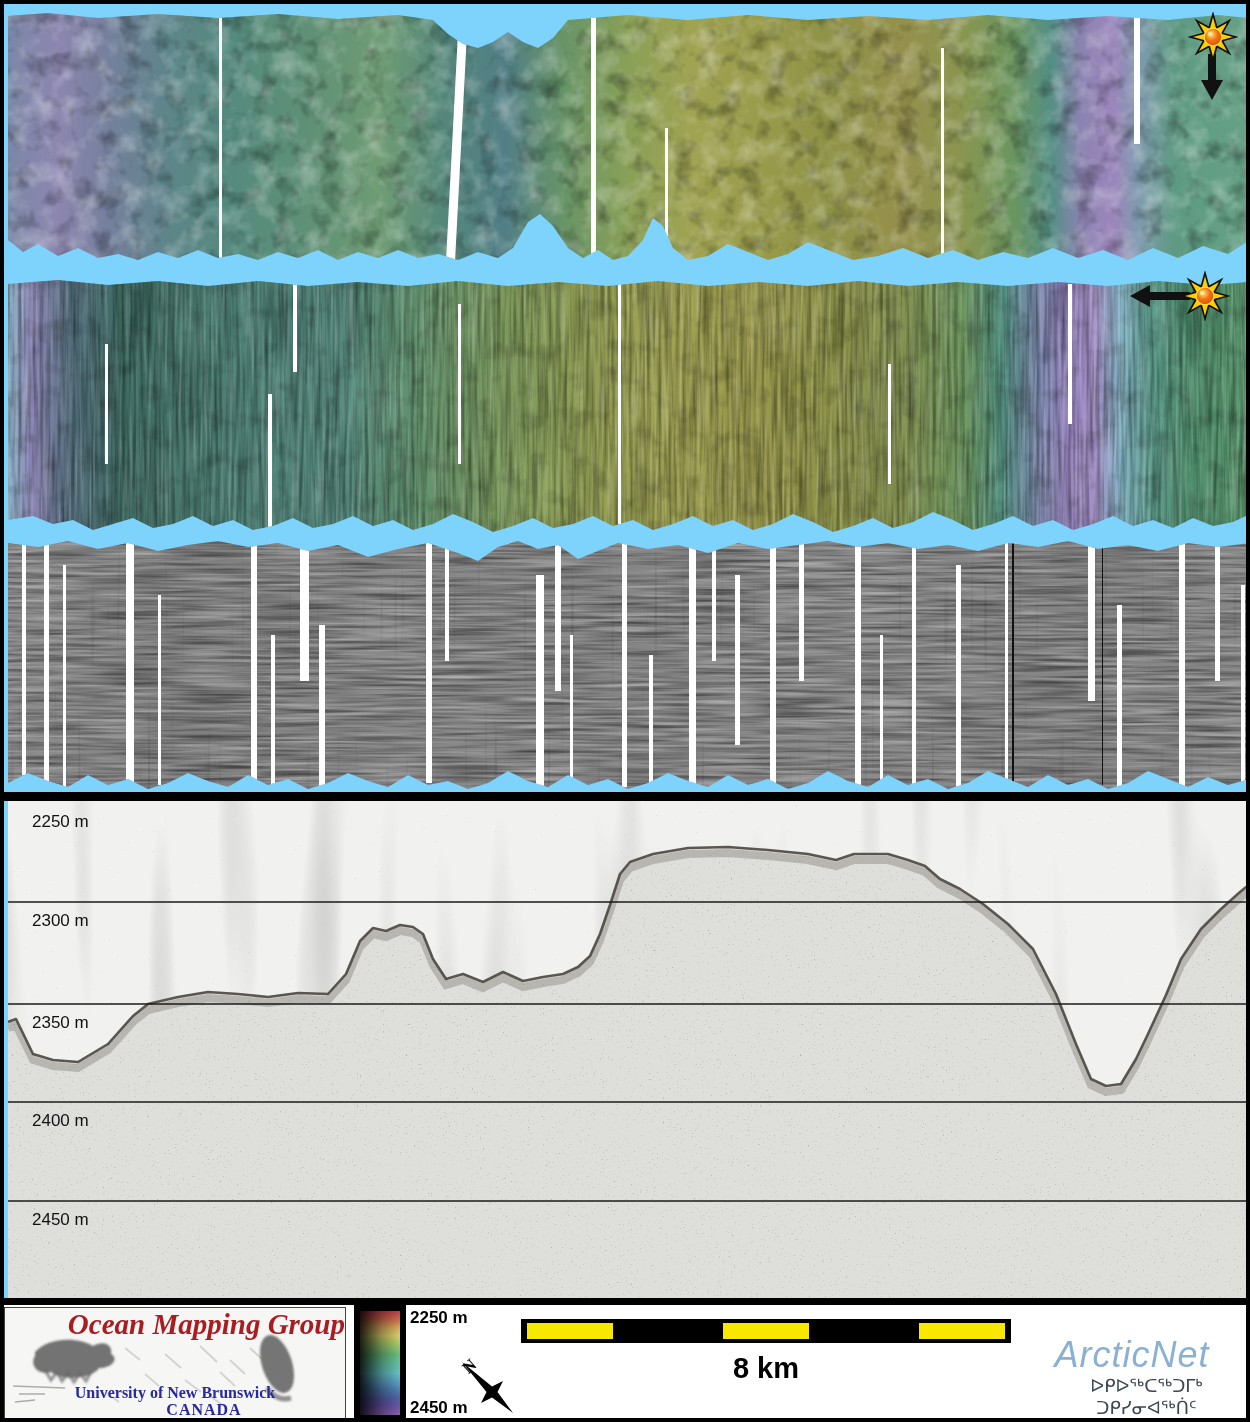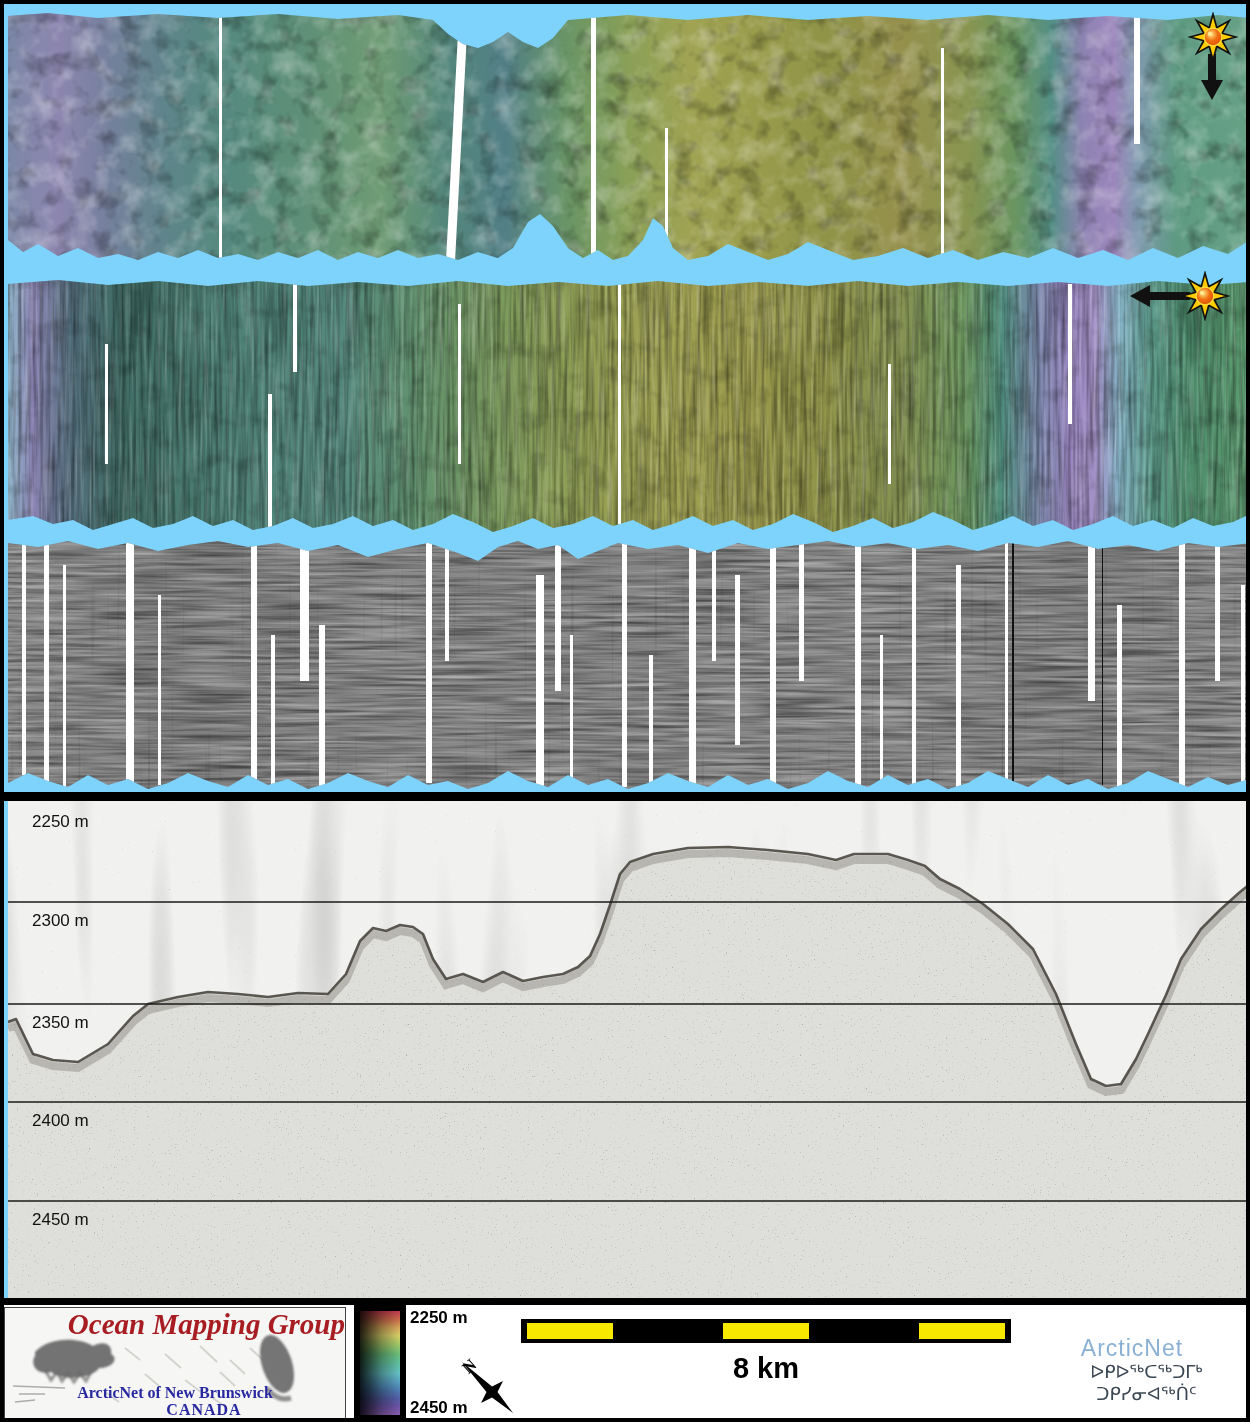--- a/index.html
+++ b/index.html
@@ -18,21 +18,21 @@
   .cbar-grad{position:absolute;left:6px;top:6px;width:40px;height:104px;
     background:
       linear-gradient(to right, rgba(0,0,0,0.85), rgba(0,0,0,0.30) 55%, rgba(0,0,0,0)),
       linear-gradient(to bottom,#c23a4e 0%,#cc6b4a 8%,#d9a95c 16%,#d8d06a 24%,#9fca6a 33%,#6abf7e 42%,#62c4a8 52%,#66c2c6 60%,#5aa3c4 68%,#4f7fb5 76%,#5560a8 84%,#6a55a8 91%,#8a5fb0 100%);}
   .cbar-top{position:absolute;left:406px;top:1304px;font-size:17px;font-weight:bold;color:#000;}
   .cbar-bot{position:absolute;left:406px;top:1394px;font-size:17px;font-weight:bold;color:#000;}
   .scalebar{position:absolute;left:517px;top:1315px;width:490px;height:24px;background:#000;}
   .scalebar .seg{position:absolute;top:4px;height:16px;background:#f8e800;}
   .scalebar-label{position:absolute;left:630px;top:1348px;width:264px;text-align:center;font-size:29px;font-weight:bold;color:#000;}
   .arcticnet{position:absolute;left:1012px;top:1332px;width:232px;text-align:center;}
-  .an-word{font-size:23px;color:#8ab0d4;letter-spacing:1px;line-height:1.05;}
+  .an-word{font-size:36px;color:#8ab0d4;letter-spacing:1px;line-height:1.05;font-style:italic;}
   .an-syll{font-family:Liberation Serif, serif;font-size:18px;color:#3b4754;margin-top:1px;margin-left:29px;}
 </style>
 </head>
 <body>
 
 <div class="stage">
 
   <svg width="0" height="0" style="position:absolute" aria-hidden="true">
     <defs>
       <linearGradient id="g1" x1="0" y1="0" x2="1" y2="0">
@@ -306,21 +306,21 @@
           <ellipse cx="272" cy="56" rx="15" ry="30" fill="#666" opacity="0.9" transform="rotate(-18 272 56)"></ellipse>
           <path d="M262,80 q10,14 24,10" stroke="#777" stroke-width="5" fill="none" opacity="0.8"></path>
         </g>
         <g stroke="#9a9a95" stroke-width="1.5" opacity="0.8">
           <line x1="8" y1="78" x2="60" y2="80"></line>
             <line x1="14" y1="86" x2="40" y2="86"></line>
           <line x1="10" y1="94" x2="30" y2="92"></line>
         </g>
       </svg>
       <div class="logo-title">Ocean Mapping Group</div>
-      <div class="logo-univ">ArcticNet of New Brunswick</div>
+      <div class="logo-univ">University of New Brunswick</div>
       <div class="logo-country">CANADA</div>
     </div>
 
     <div class="cbar-block" style="top:0">
       <div class="cbar-grad"></div>
     </div>
     <div class="cbar-top" style="top:3px">2250 m</div>
     <div class="cbar-bot" style="top:93px">2450 m</div>
 
     <svg class="abs" style="left:445px;top:41px" width="86" height="76">

